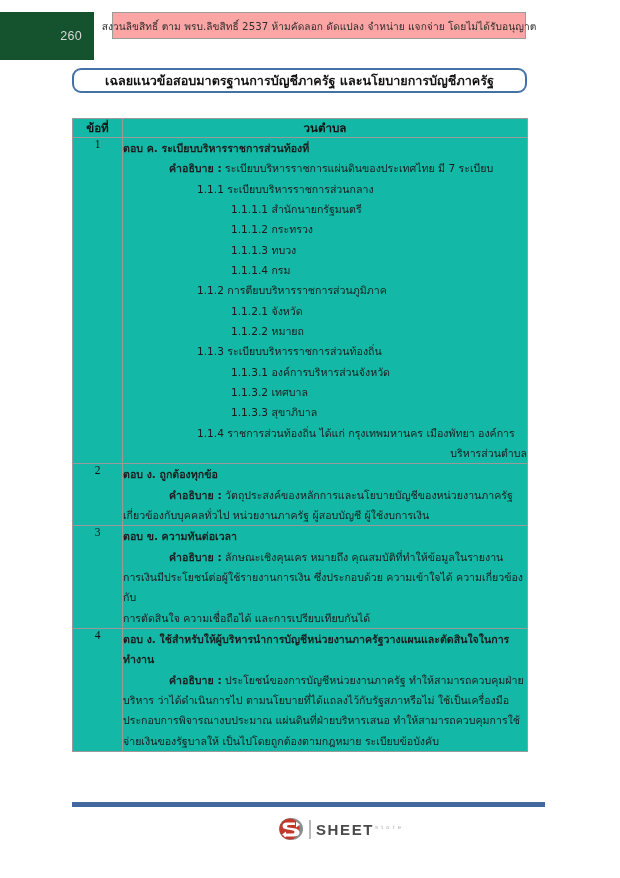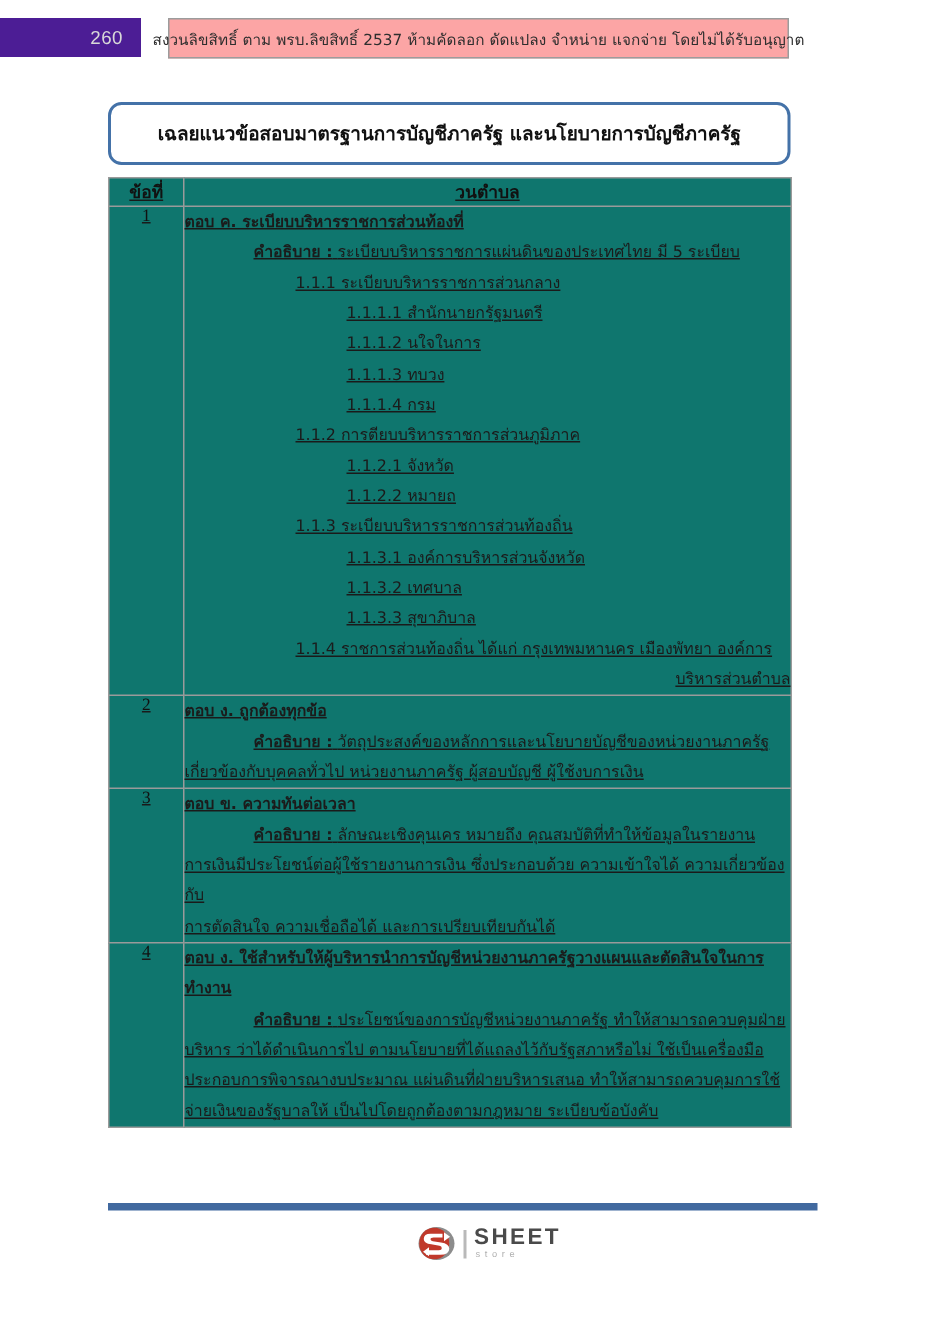--- a/index.html
+++ b/index.html
@@ -23,22 +23,22 @@
     top: 12px;
     left: 0;
     width: 620px;
     height: 42px;
   }
   .page-number-box {
     position: absolute;
     left: 0;
     top: 0;
     width: 94px;
-    height: 26px;
-    background: #4c1d95;
+    height: 48px;
+    background: #14532d;
     color: #d8d8d8;
     display: flex;
     align-items: center;
     justify-content: flex-end;
     padding-right: 12px;
     box-sizing: border-box;
     font-size: 12.5px;
     letter-spacing: 0.3px;
     font-family: "Liberation Sans", sans-serif;
   }
@@ -62,21 +62,21 @@
     font-family: "DejaVu Sans", "Liberation Sans", sans-serif;
     letter-spacing: 0.05px;
   }
 
   
   .title-box {
     position: absolute;
     left: 72px;
     top: 68px;
     width: 455px;
-    height: 42px;
+    height: 25px;
     border: 2px solid #4472a8;
     border-radius: 9px;
     box-sizing: border-box;
     display: flex;
     align-items: center;
     justify-content: center;
     background: #ffffff;
   }
   .title-text {
     font-size: 12.6px;
@@ -87,22 +87,21 @@
   }
 
   
   .answer-table {
     position: absolute;
     left: 72px;
     top: 118px;
     width: 455px;
     border-collapse: collapse;
     table-layout: fixed;
-    background: #0f766e;
-    text-decoration: underline;
+    background: #14b8a6;
   }
   .answer-table td, .answer-table th {
     border: 1px solid #9a9a9a;
     vertical-align: top;
     padding: 0;
   }
   .col-no { width: 50px; }
   .col-body { width: 405px; }
 
   .th-cell {
@@ -181,21 +180,20 @@
     width: 26px;
     height: 26px;
   }
   .logo-divider {
     width: 2px;
     height: 19px;
     background: #b9b9b9;
   }
   .logo-words {
     display: flex;
-    flex-direction: column;
     line-height: 1;
   }
   .logo-main {
     font-size: 15px;
     font-weight: bold;
     letter-spacing: 1.6px;
     color: #4a4a4a;
     font-family: "Liberation Sans", sans-serif;
   }
   .logo-sub {
@@ -233,24 +231,24 @@
       <th class="th-cell">ข้อที่</th>
       <th class="th-cell">วนตำบล</th>
     </tr>
   </thead>
   <tbody>
 
     <tr>
       <td class="no-cell">1</td>
       <td class="body-cell">
         <span class="ans-head">ตอบ ค. ระเบียบบริหารราชการส่วนท้องที่</span>
-        <span class="explain-line"><span class="explain-label">คำอธิบาย :</span> <span>ระเบียบบริหารราชการแผ่นดินของประเทศไทย มี 5 ระเบียบ</span></span>
+        <span class="explain-line"><span class="explain-label">คำอธิบาย :</span> <span>ระเบียบบริหารราชการแผ่นดินของประเทศไทย มี 7 ระเบียบ</span></span>
         <span class="lvl2">1.1.1 ระเบียบบริหารราชการส่วนกลาง</span>
         <span class="lvl3">1.1.1.1 สำนักนายกรัฐมนตรี</span>
-        <span class="lvl3">1.1.1.2 นใจในการ</span>
+        <span class="lvl3">1.1.1.2 กระทรวง</span>
         <span class="lvl3">1.1.1.3 ทบวง</span>
         <span class="lvl3">1.1.1.4 กรม</span>
         <span class="lvl2">1.1.2 การตียบบริหารราชการส่วนภูมิภาค</span>
         <span class="lvl3">1.1.2.1 จังหวัด</span>
         <span class="lvl3">1.1.2.2 หมายถ</span>
         <span class="lvl2">1.1.3 ระเบียบบริหารราชการส่วนท้องถิ่น</span>
         <span class="lvl3">1.1.3.1 องค์การบริหารส่วนจังหวัด</span>
         <span class="lvl3">1.1.3.2 เทศบาล</span>
         <span class="lvl3">1.1.3.3 สุขาภิบาล</span>
         <span class="lvl-hang">

